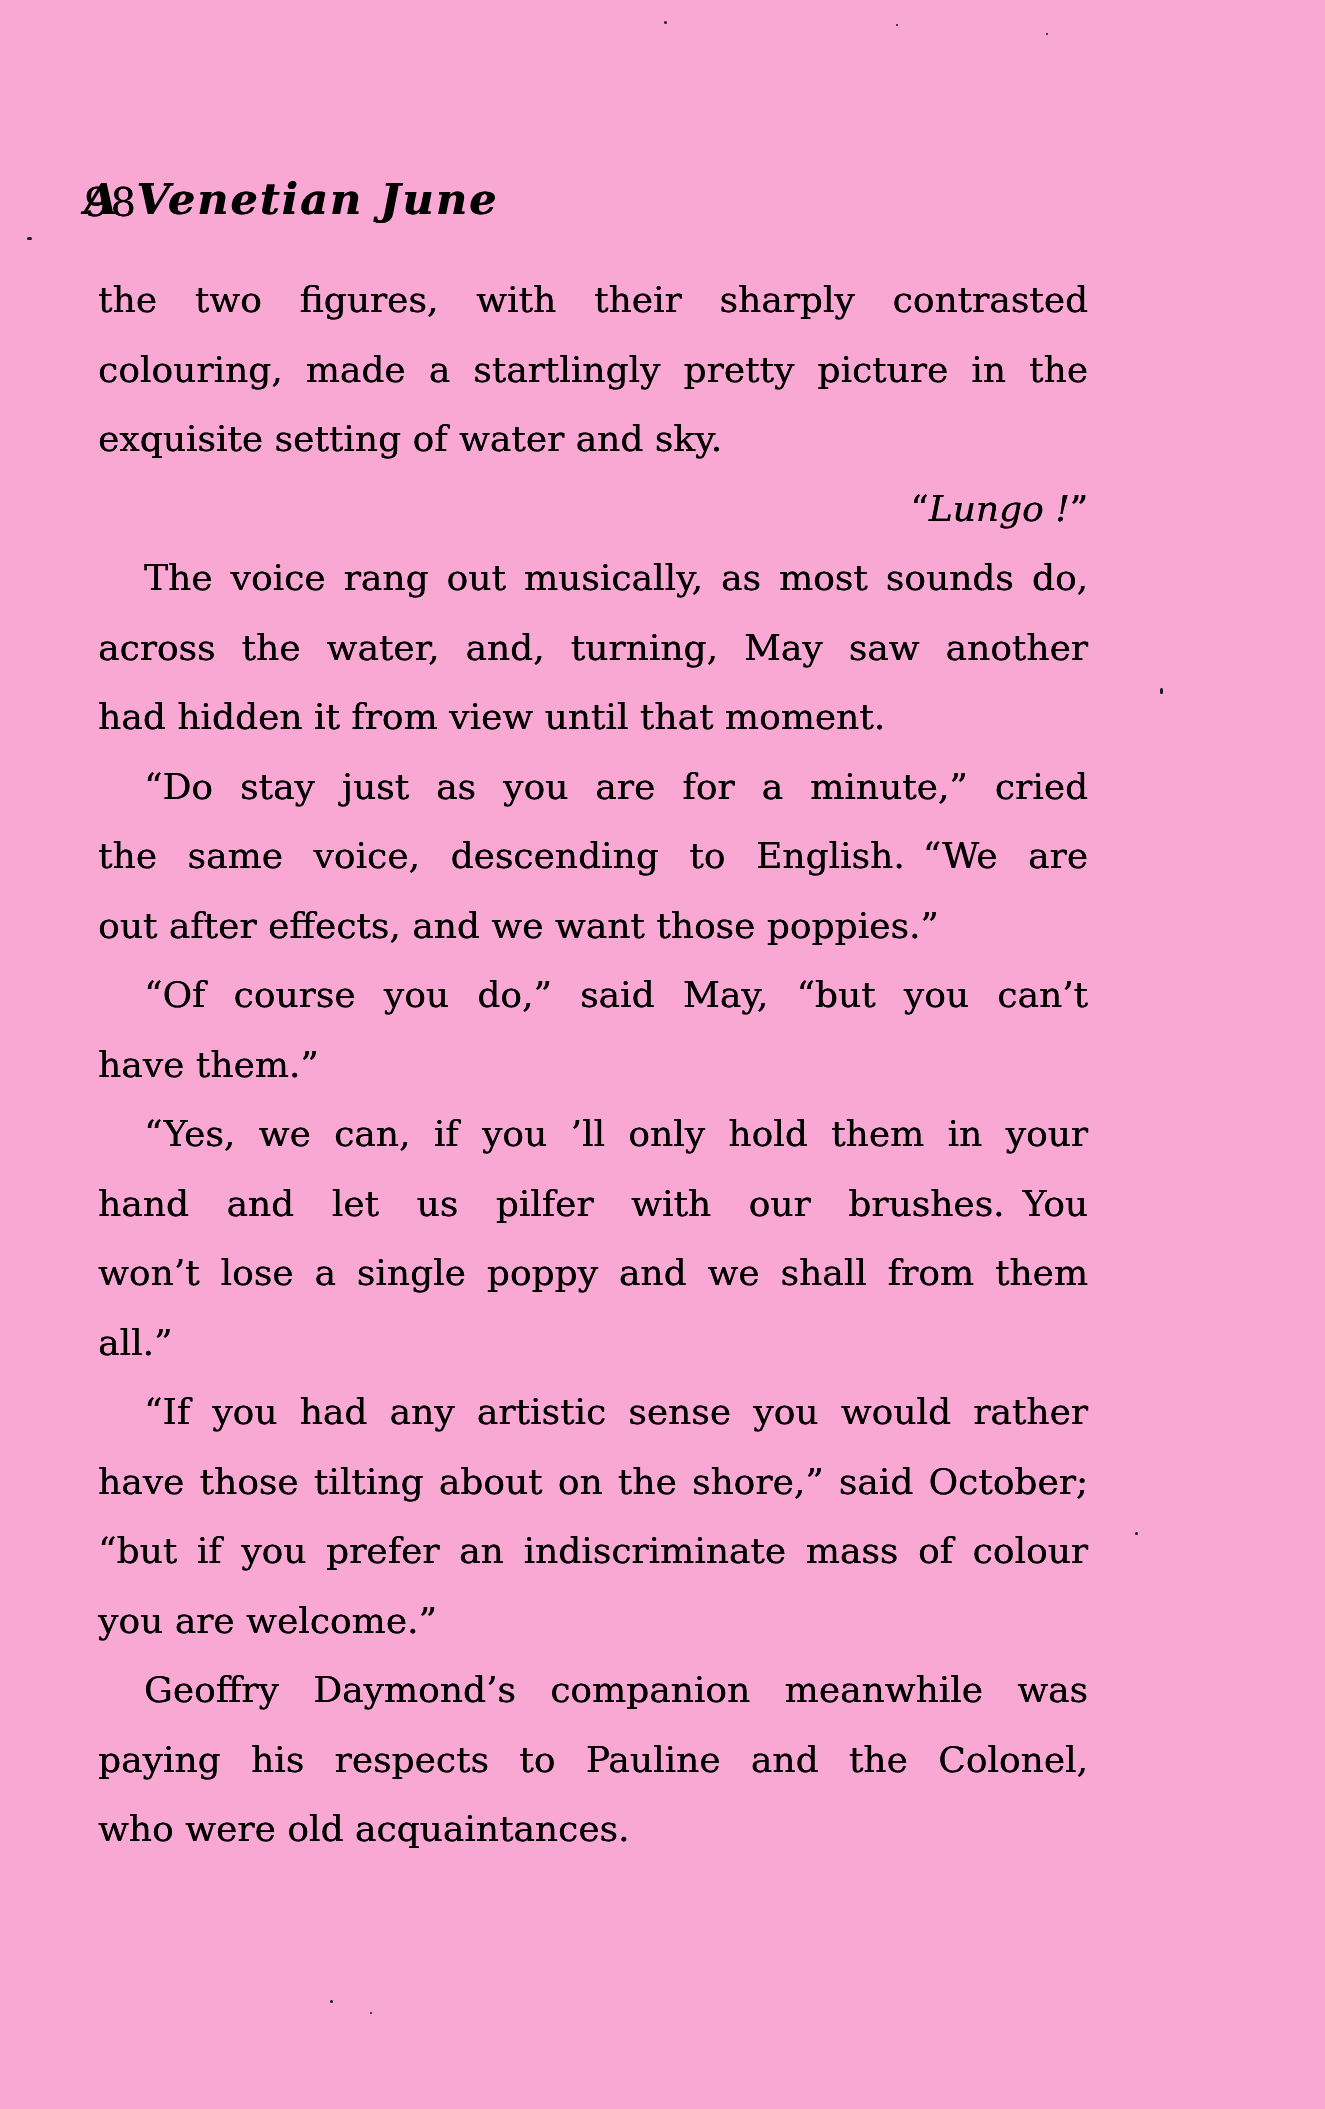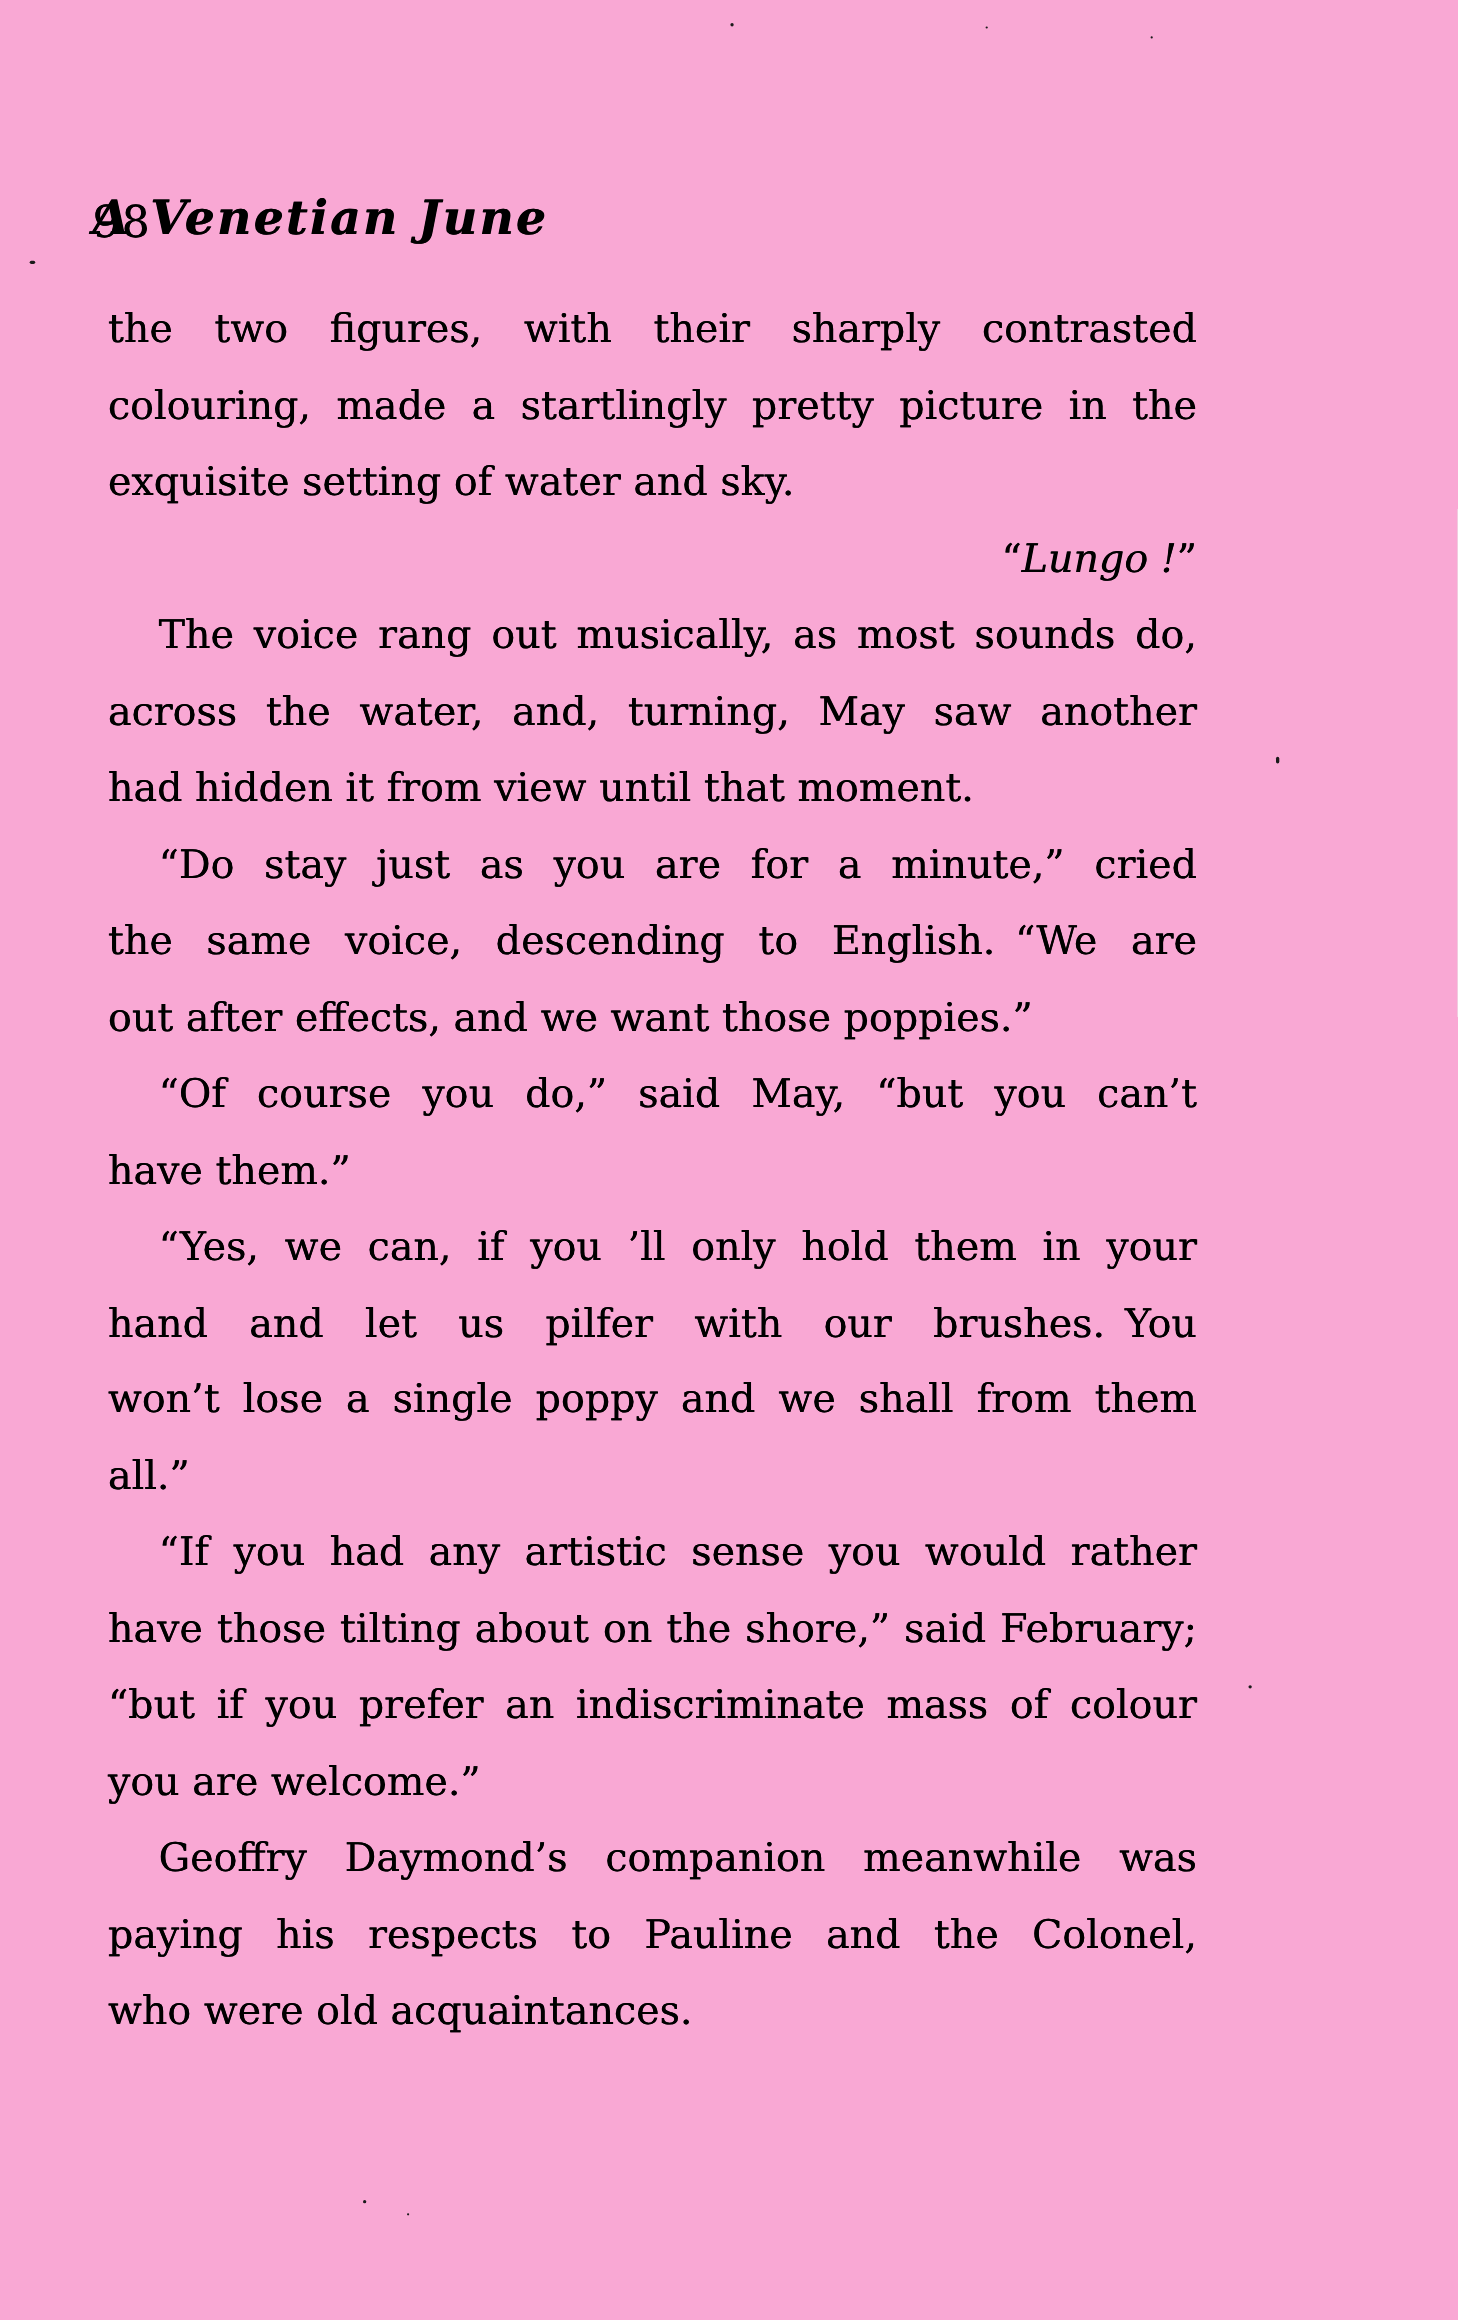--- a/index.html
+++ b/index.html
@@ -66,21 +66,21 @@
       <div class="line indent just"><span>“Do stay just as you are for a minute,” cried</span></div>
       <div class="line just"><span>the same voice, descending to English. “We are</span></div>
       <div class="line"><span>out after effects, and we want those poppies.”</span></div>
       <div class="line indent just"><span>“Of course you do,” said May, “but you can’t</span></div>
       <div class="line"><span>have them.”</span></div>
       <div class="line indent just"><span>“Yes, we can, if you ’ll only hold them in your</span></div>
       <div class="line just"><span>hand and let us pilfer with our brushes. You</span></div>
       <div class="line just"><span>won’t lose a single poppy and we shall from them</span></div>
       <div class="line"><span>all.”</span></div>
       <div class="line indent just"><span>“If you had any artistic sense you would rather</span></div>
-      <div class="line just"><span>have those tilting about on the shore,” said February;</span></div>
+      <div class="line just"><span>have those tilting about on the shore,” said October;</span></div>
       <div class="line just"><span>“but if you prefer an indiscriminate mass of colour</span></div>
       <div class="line"><span>you are welcome.”</span></div>
       <div class="line indent just"><span>Geoffry Daymond’s companion meanwhile was</span></div>
       <div class="line just"><span>paying his respects to Pauline and the Colonel,</span></div>
       <div class="line"><span>who were old acquaintances.</span></div>
     </div>
 
   <div class="speck" style="left:664px;top:21px;width:3px;height:3px;"></div>
   <div class="speck" style="left:896px;top:24px;width:2px;height:2px;"></div>
   <div class="speck" style="left:1046px;top:33px;width:2px;height:2px;"></div>

